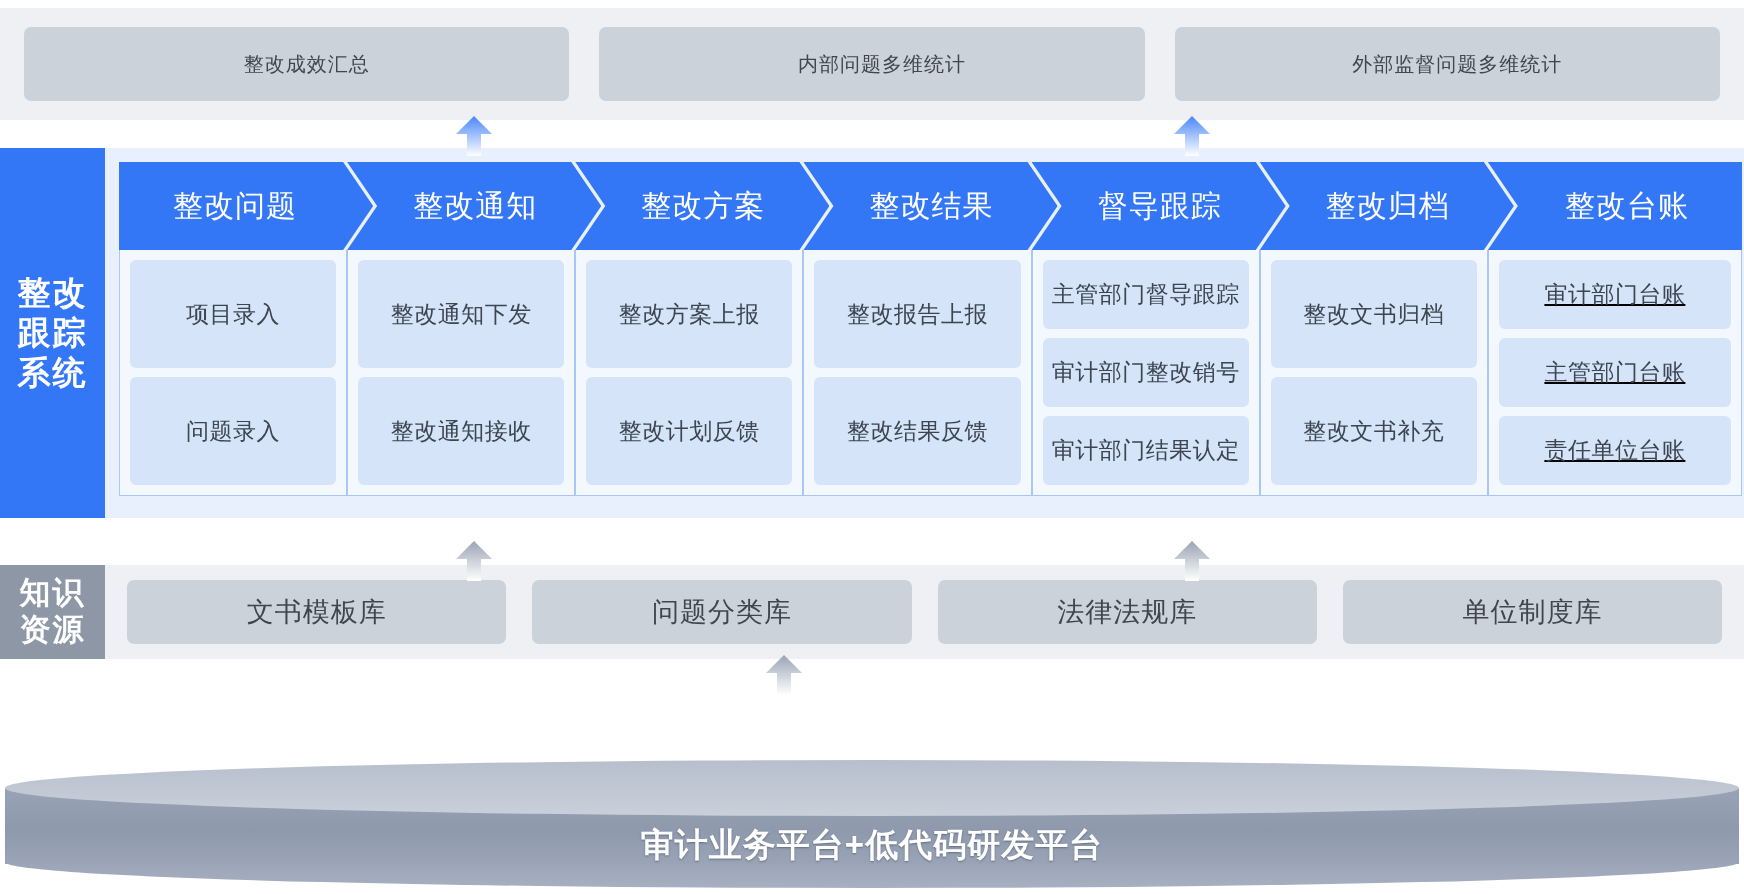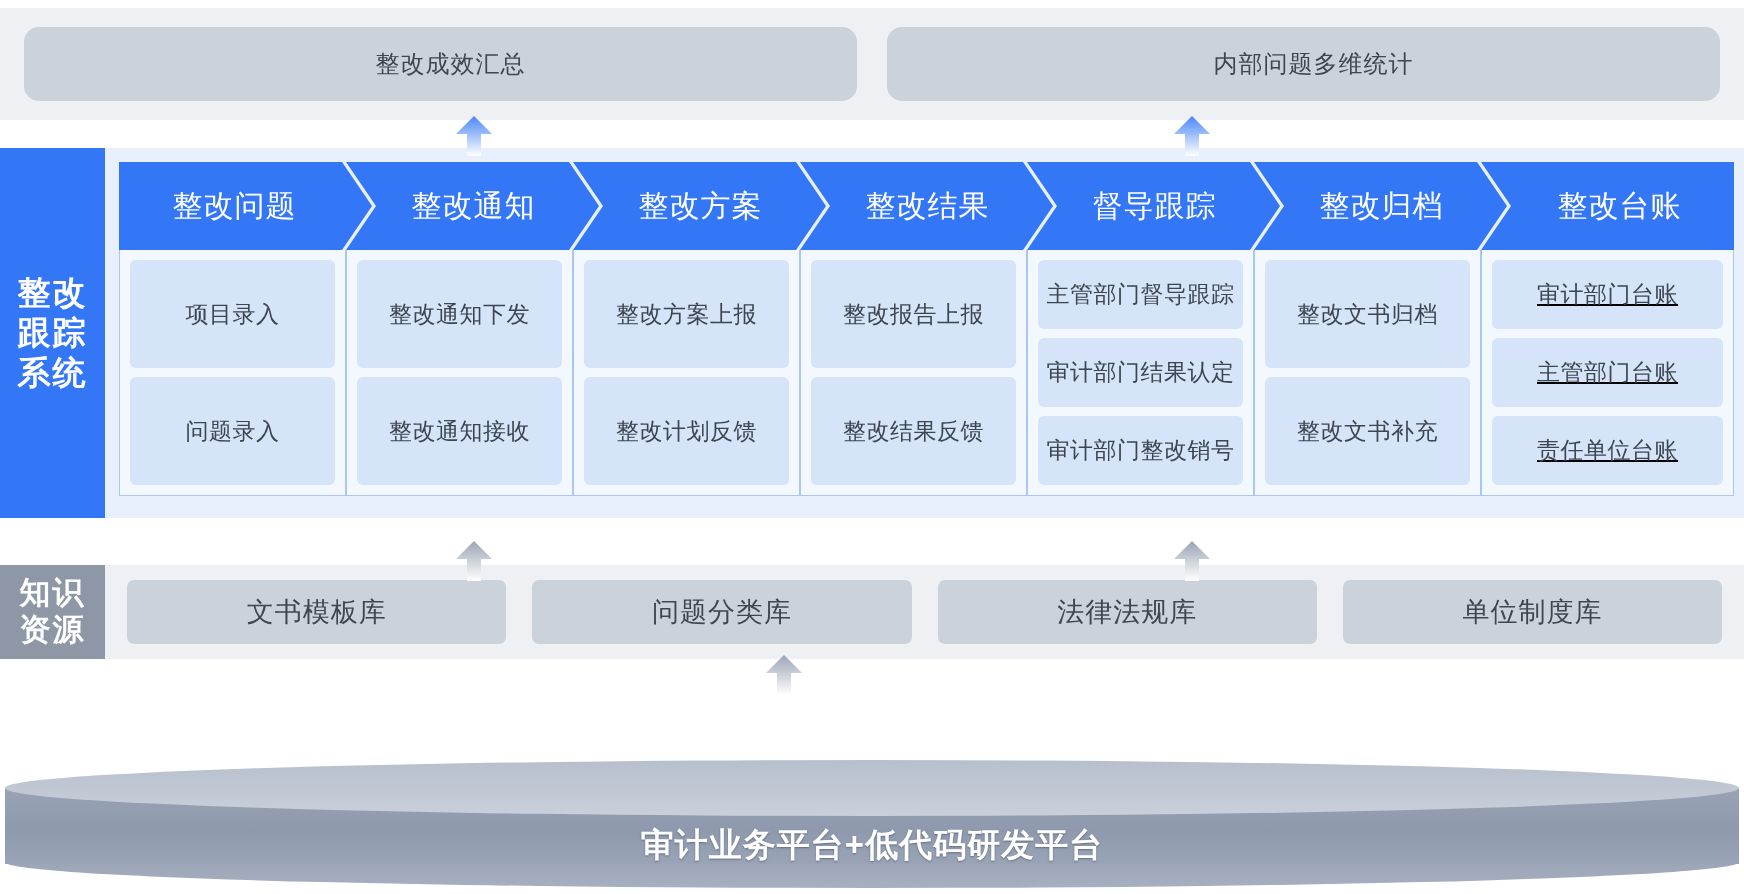--- a/index.html
+++ b/index.html
@@ -20,30 +20,30 @@
     text-align:center;line-height:1.18;font-size:31px;
   }
   .side-tag span{display:block;}
   .band-body{flex:1 1 auto;position:relative;}
 
   
   #band-top{left:0;top:8px;width:1744px;height:112px;}
   #band-top .side-tag{background:#8d97a6;height:112px;}
   #band-top .band-body{background:#eef0f4;display:flex;align-items:center;gap:30px;padding:0 24px;}
   .grey-card{
-    flex:1 1 0;height:74px;border-radius:15px;
+    flex:1 1 0;height:74px;border-radius:7px;
     background:#ccd2da;
     display:flex;align-items:center;justify-content:center;
-    color:#3f4650;font-size:24px;letter-spacing:1px;padding-left:20px;
+    color:#3f4650;font-size:20px;letter-spacing:1px;padding-left:20px;
   }
 
   
   #band-mid{left:0;top:148px;width:1744px;height:370px;}
   #band-mid .side-tag{background:#3377f6;height:370px;font-size:33px;line-height:1.22;}
-  #band-mid .band-body{background:#e8f0fd;padding:14px 10px 22px 14px;display:flex;}
+  #band-mid .band-body{background:#e8f0fd;padding:14px 2px 22px 14px;display:flex;}
 
   .flow{position:relative;display:flex;width:100%;height:100%;}
   .stage{
     position:relative;flex:1 1 0;display:flex;flex-direction:column;
     margin-right:-26px;
   }
   .stage:last-child{margin-right:0;}
 
   .chev{
     position:relative;height:88px;background:#3377f6;
@@ -118,20 +118,21 @@
 </style>
 </head>
 <body>
 
 <div id="root">
 
   <div class="band" id="band-top">
     <div class="band-body">
       <div class="grey-card">整改成效汇总</div>
       <div class="grey-card">内部问题多维统计</div>
+      <div class="grey-card">外部监督问题多维统计</div>
     </div>
   </div>
 
   <div class="band" id="band-mid">
     <div class="side-tag">
       <div>
         <span>整改</span>
         <span>跟踪</span>
         <span>系统</span>
       </div>
@@ -168,22 +169,22 @@
           <div class="panel">
             <div class="cell">整改报告上报</div>
             <div class="cell">整改结果反馈</div>
           </div>
         </div>
 
         <div class="stage">
           <div class="chev">督导跟踪</div>
           <div class="panel">
             <div class="cell">主管部门督导跟踪</div>
+            <div class="cell">审计部门整改销号</div>
             <div class="cell">审计部门结果认定</div>
-            <div class="cell">审计部门整改销号</div>
           </div>
         </div>
 
         <div class="stage">
           <div class="chev">整改归档</div>
           <div class="panel">
             <div class="cell">整改文书归档</div>
             <div class="cell">整改文书补充</div>
           </div>
         </div>

